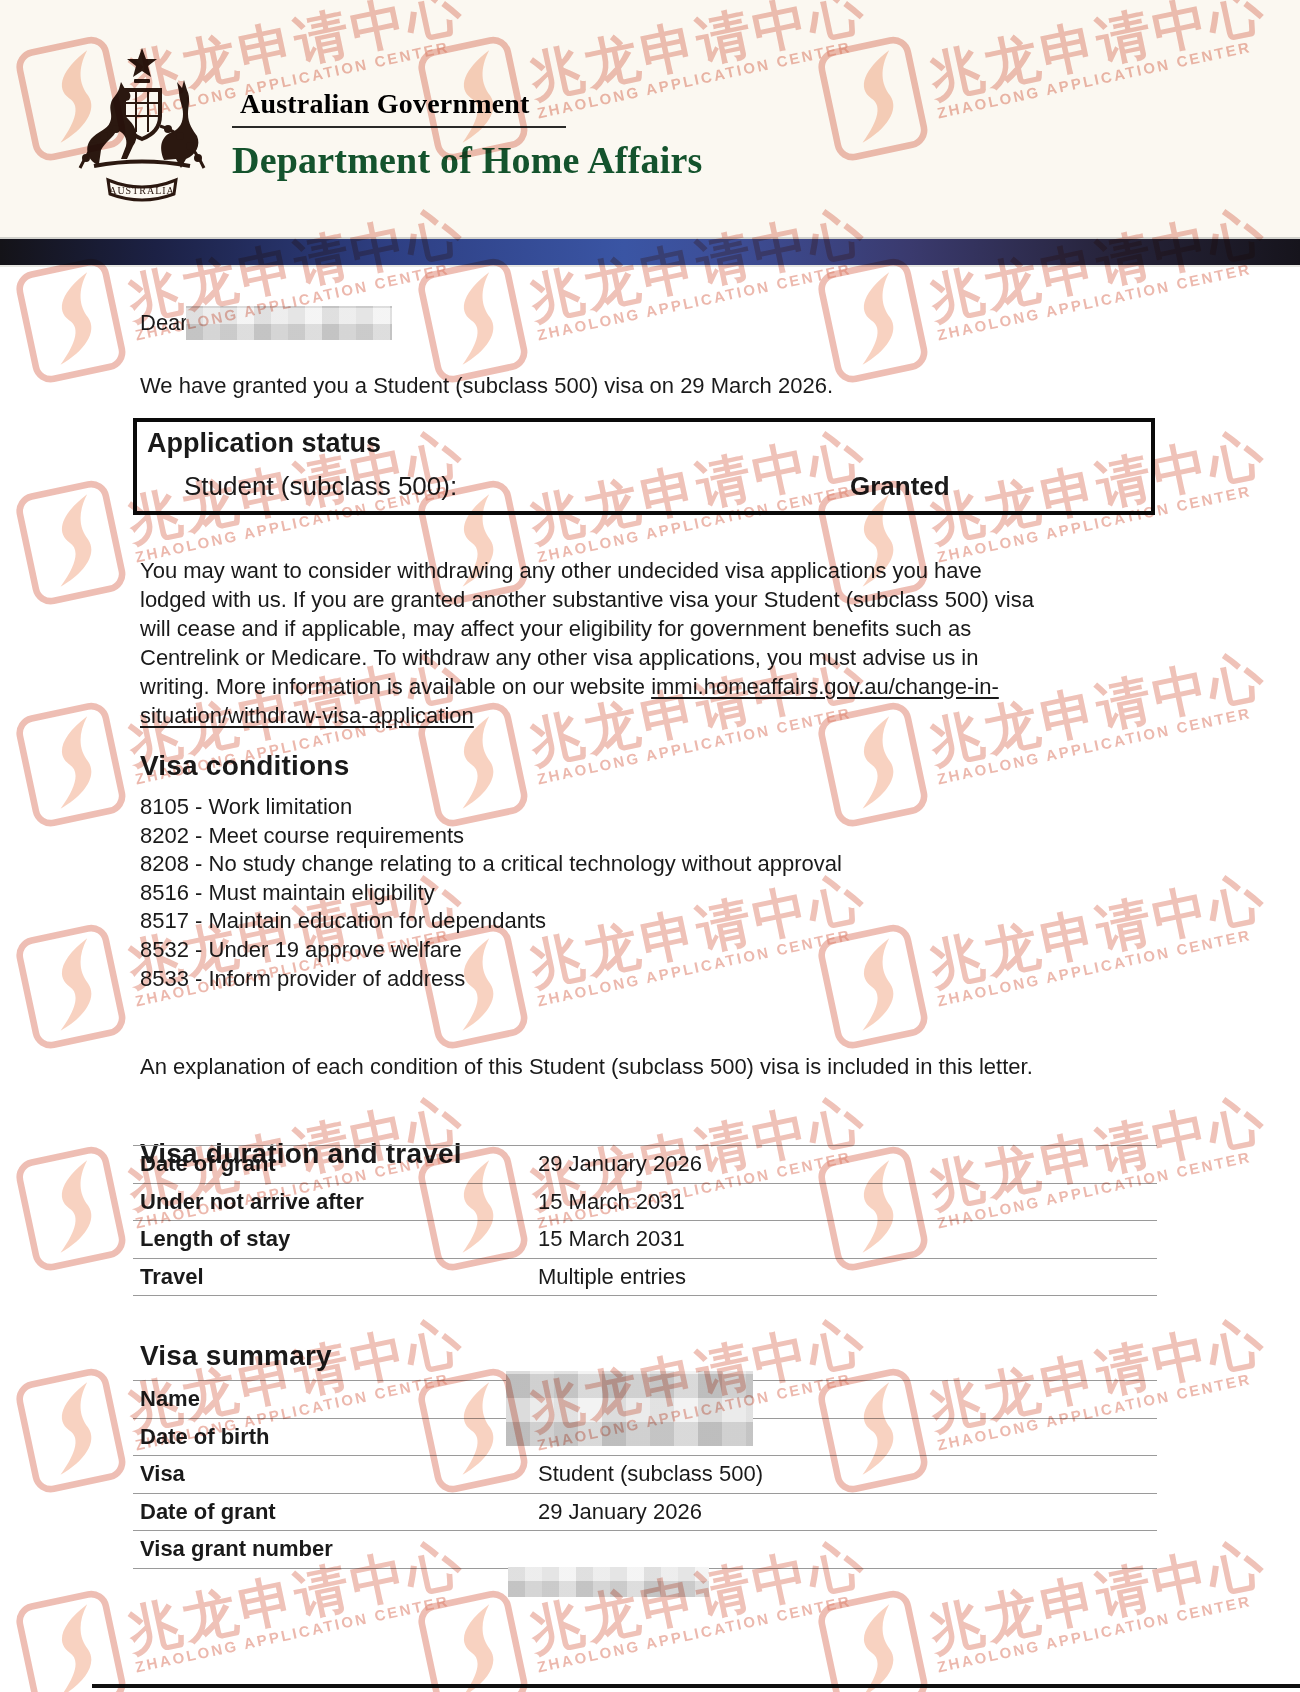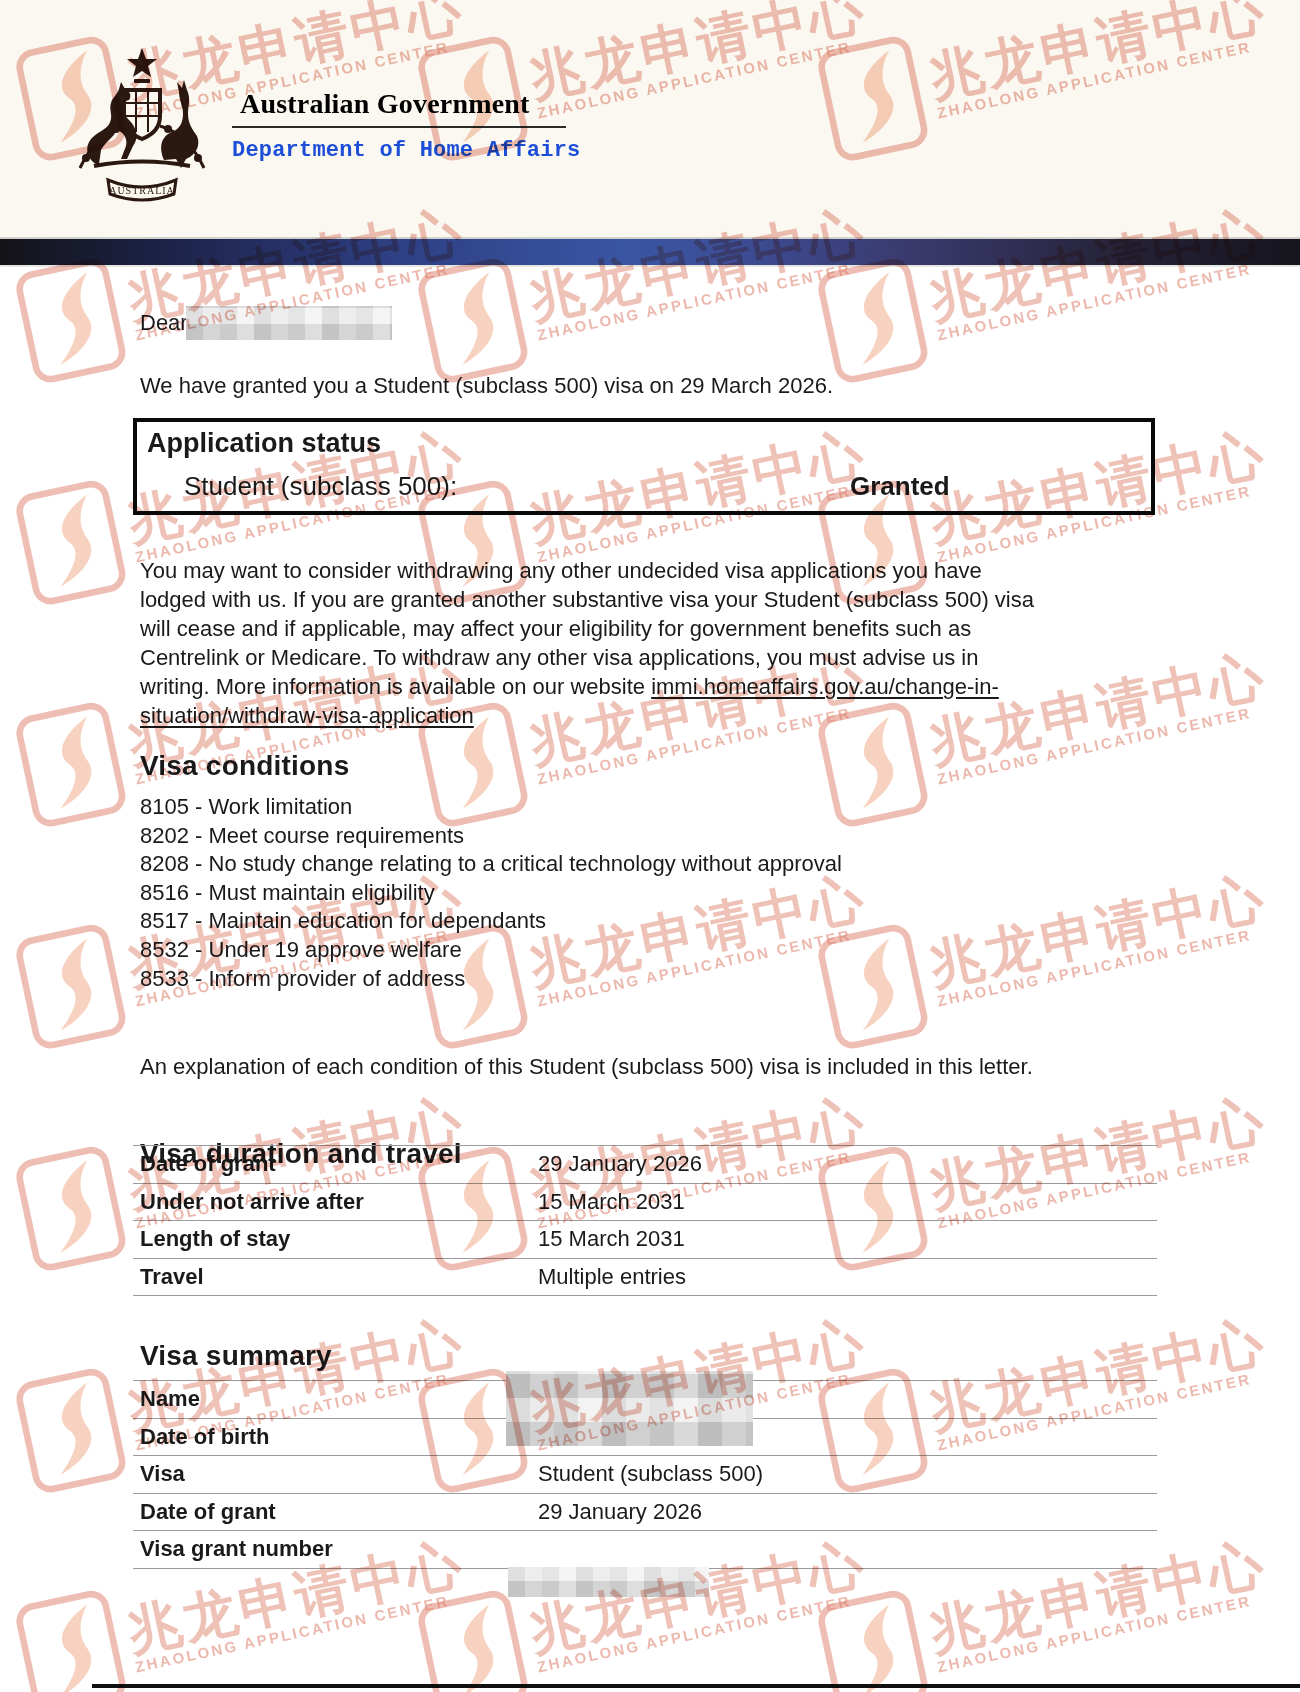--- a/index.html
+++ b/index.html
@@ -12,22 +12,22 @@
   .header-band{position:absolute;left:0;top:0;width:1300px;height:237px;background:#fbf8f1;}
   .coat-of-arms{position:absolute;left:66px;top:46px;width:152px;height:168px;}
   .gov-title{
     position:absolute;left:240px;top:88px;width:500px;
     font-family:"Liberation Serif","DejaVu Serif",serif;font-weight:bold;
     font-size:28px;color:#000000;letter-spacing:.2px;
   }
   .gov-rule{position:absolute;left:232px;top:126px;width:334px;height:2px;background:#2a2a28;}
   .dept-title{
     position:absolute;left:232px;top:138px;width:560px;
-    font-family:Liberation Mono, monospace;font-weight:bold;
-    font-size:22px;color:#1d4ed8;letter-spacing:.2px;
+    font-family:Liberation Serif, serif;font-weight:bold;
+    font-size:38px;color:#14532d;letter-spacing:.2px;
   }
   .gradient-bar{
     position:absolute;left:0;top:237px;width:1300px;height:26px;
     background:linear-gradient(90deg,#141318 0%,#1c2145 12%,#2e3f83 30%,#3a55a4 48%,#3d4e97 56%,#3a3a6e 70%,#27243c 85%,#16141c 100%);
     border-top:2px solid #d2d2cd;border-bottom:2px solid #e6e6e2;
   }
   
   .dear-line{position:absolute;left:140px;top:310px;font-size:22px;}
   .intro-line{position:absolute;left:140px;top:373px;font-size:22px;}
   .status-box{

